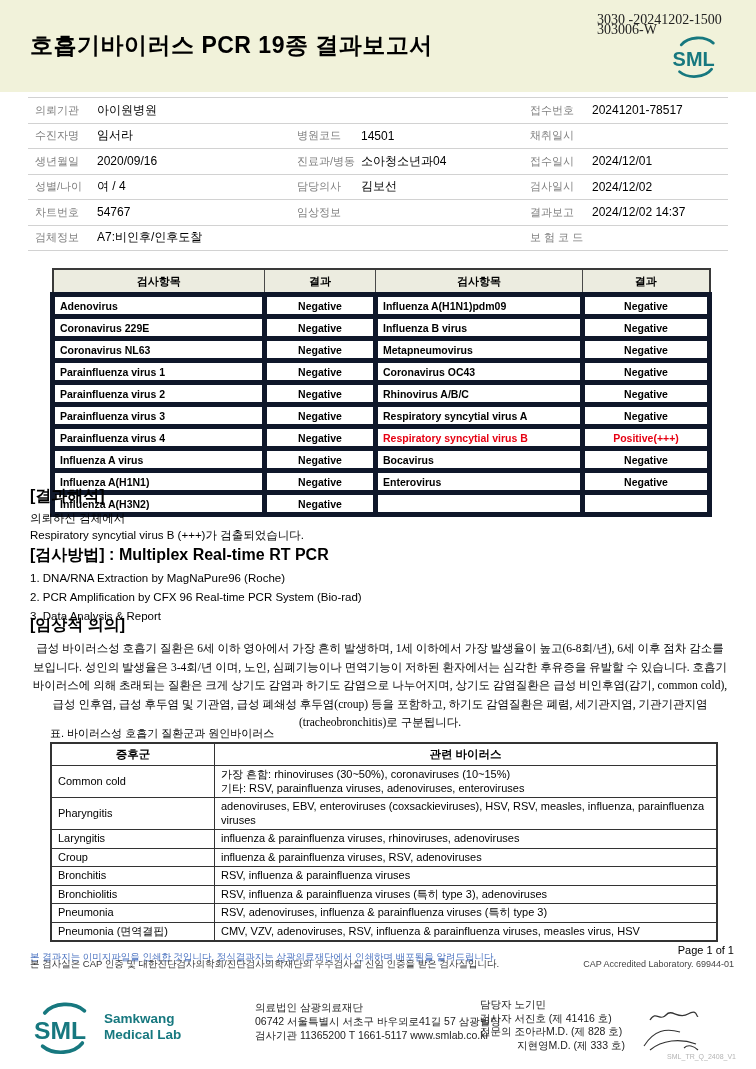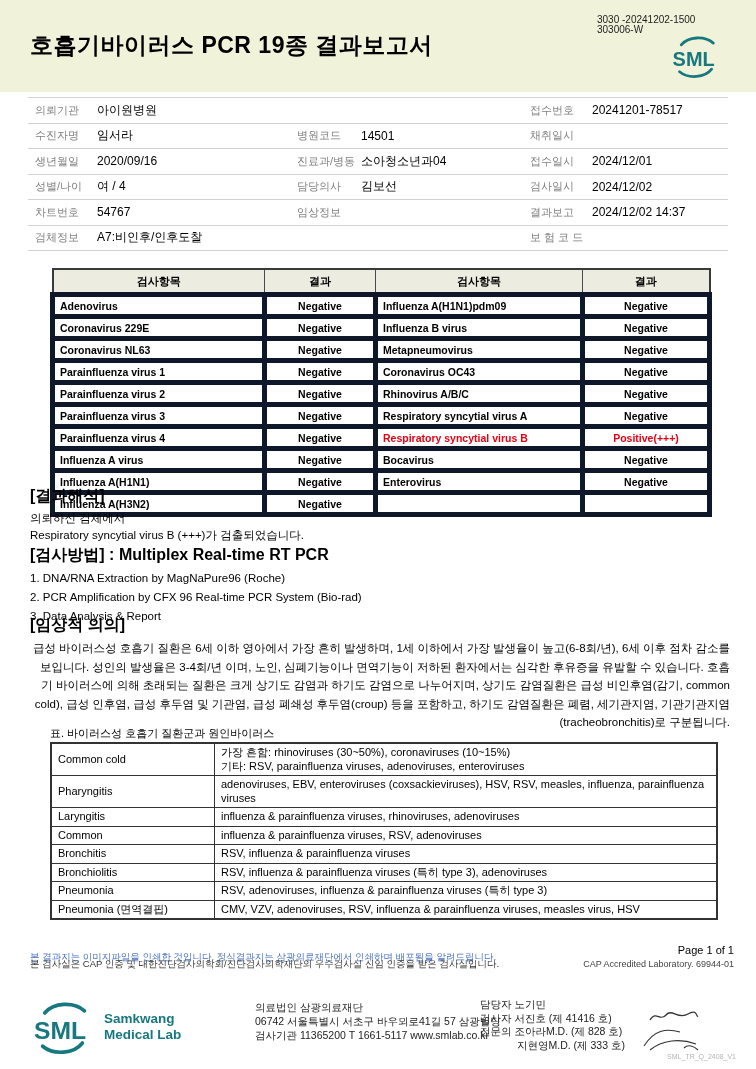--- a/index.html
+++ b/index.html
@@ -4,21 +4,21 @@
 <style>
   html,body { margin:0; padding:0; background:#e9e9e9; }
   .page {
     width:756px; height:1069px; position:relative; background:#ffffff;
     font-family:"Liberation Sans", sans-serif; color:#111; overflow:hidden;
     margin:0 auto;
   }
   
   .header { position:absolute; top:0; left:0; width:756px; height:92px; background:#f1f2da; }
   .title { position:absolute; left:30px; top:30px; font-size:23px; font-weight:bold; color:#000; letter-spacing:.5px; }
-  .codes { position:absolute; left:597px; top:15px; font-size:10px; line-height:10px; color:#222; }
+  .codes { position:absolute; left:597px; top:15px; font-size:14px; line-height:10px; color:#222;font-family:Liberation Serif, serif; }
   .logo-sm { position:absolute; left:670px; top:33px; }
   
   .patient { position:absolute; top:97px; left:28px; width:700px; border-top:1px solid #d2d2d2; font-size:11px; }
   .prow { display:grid; grid-template-columns:62px 200px 64px 169px 62px auto; align-items:center;
           height:24.5px; border-bottom:1px solid #d2d2d2; padding-left:7px; }
   .plabel { color:#808080; }
   .pvalue { color:#000; font-size:12px; }
   
   .results { position:absolute; top:268px; left:50px; border-collapse:collapse; table-layout:fixed;
              width:657px; font-size:10.5px; }
@@ -28,21 +28,21 @@
   .results { border:2px solid #3a3a3a; }
   .results .pos { color:#e60012; }
   
   .sec { position:absolute; left:30px; width:700px; font-size:11.5px; color:#000; }
   .sec-head { font-weight:bold; font-size:16px; margin-bottom:3px; }
   .interp { top:486px; }
   .interp .line { line-height:17px; }
   .method { top:545px; }
   .method .step { line-height:19px; }
   .clinical { top:615px; }
-  .clinical .para { line-height:18.5px; text-align:right; }
+  .clinical .para { line-height:18.5px; text-align:center;font-family:Liberation Serif, serif; }
   
   .caption { position:absolute; top:726px; left:50px; font-size:11px; color:#000; }
   .syntable { position:absolute; top:742px; left:50px; width:668px; border-collapse:collapse;
               border:2px solid #333; font-size:11px; color:#000; }
   .syntable th { border:1px solid #333; height:19px; font-weight:bold; font-size:11.5px; }
   .syntable td { border:1px solid #333; padding:2px 6px; line-height:13.5px; }
   .syntable td.syn { width:150px; }
   
   .disc-blue  { position:absolute; top:951px; left:30px; font-size:9.5px; color:#4a72c0; }
   .disc-black { position:absolute; top:958px; left:30px; font-size:9.5px; color:#333; }
@@ -226,37 +226,41 @@
     <div class="para">급성 바이러스성 호흡기 질환은 6세 이하 영아에서 가장 흔히 발생하며, 1세 이하에서 가장 발생율이 높고(6-8회/년), 6세 이후 점차 감소를 보입니다. 성인의 발생율은 3-4회/년 이며, 노인, 심폐기능이나 면역기능이 저하된 환자에서는 심각한 후유증을 유발할 수 있습니다. 호흡기 바이러스에 의해 초래되는 질환은 크게 상기도 감염과 하기도 감염으로 나누어지며, 상기도 감염질환은 급성 비인후염(감기, common cold), 급성 인후염, 급성 후두염 및 기관염, 급성 폐쇄성 후두염(croup) 등을 포함하고, 하기도 감염질환은 폐렴, 세기관지염, 기관기관지염(tracheobronchitis)로 구분됩니다.</div>
   </div>
 
   <div class="caption">표. 바이러스성 호흡기 질환군과 원인바이러스</div>
   <table class="syntable">
     <colgroup>
         <col style="width:156px">
         <col>
       </colgroup>
     <tbody>
+        <tr>
+      <th>증후군</th>
+      <th>관련 바이러스</th>
+    </tr>
     <tr>
       <td class="syn">Common cold</td>
       <td>
         <div>가장 흔함: rhinoviruses (30~50%), coronaviruses (10~15%)</div>
         <div>기타: RSV, parainfluenza viruses, adenoviruses, enteroviruses</div>
       </td>
     </tr>
     <tr>
       <td class="syn">Pharyngitis</td>
       <td>adenoviruses, EBV, enteroviruses (coxsackieviruses), HSV, RSV, measles, influenza, parainfluenza viruses</td>
     </tr>
     <tr>
       <td class="syn">Laryngitis</td>
       <td>influenza &amp; parainfluenza viruses, rhinoviruses, adenoviruses</td>
     </tr>
     <tr>
-      <td class="syn">Common</td>
+      <td class="syn">Croup</td>
       <td>influenza &amp; parainfluenza viruses, RSV, adenoviruses</td>
     </tr>
     <tr>
       <td class="syn">Bronchitis</td>
       <td>RSV, influenza &amp; parainfluenza viruses</td>
     </tr>
     <tr>
       <td class="syn">Bronchiolitis</td>
       <td>RSV, influenza &amp; parainfluenza viruses (특히 type 3), adenoviruses</td>
     </tr>

